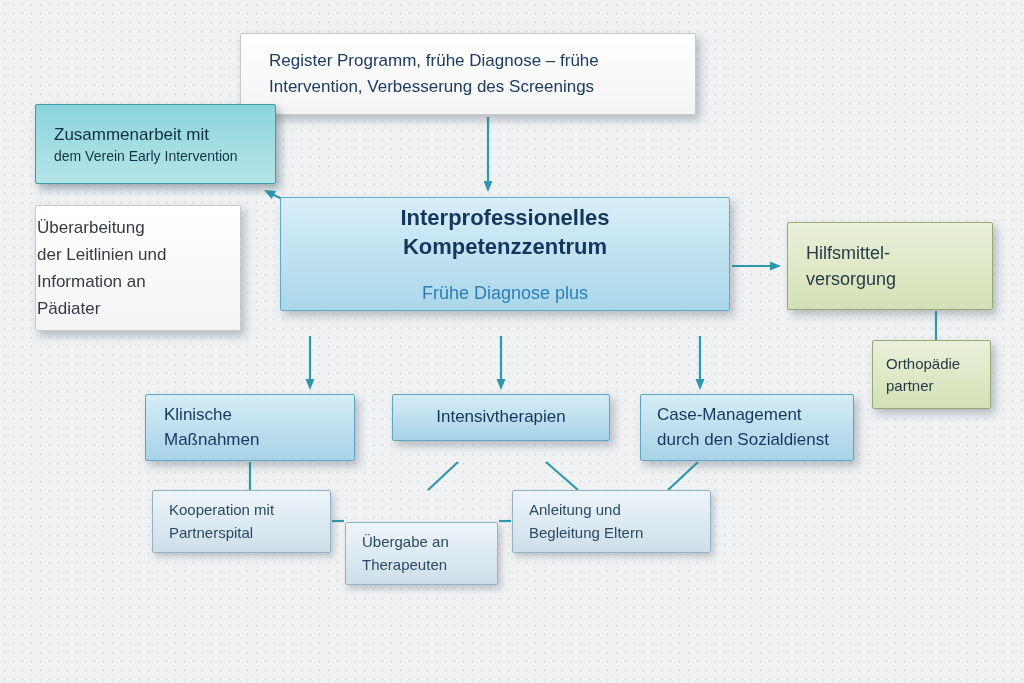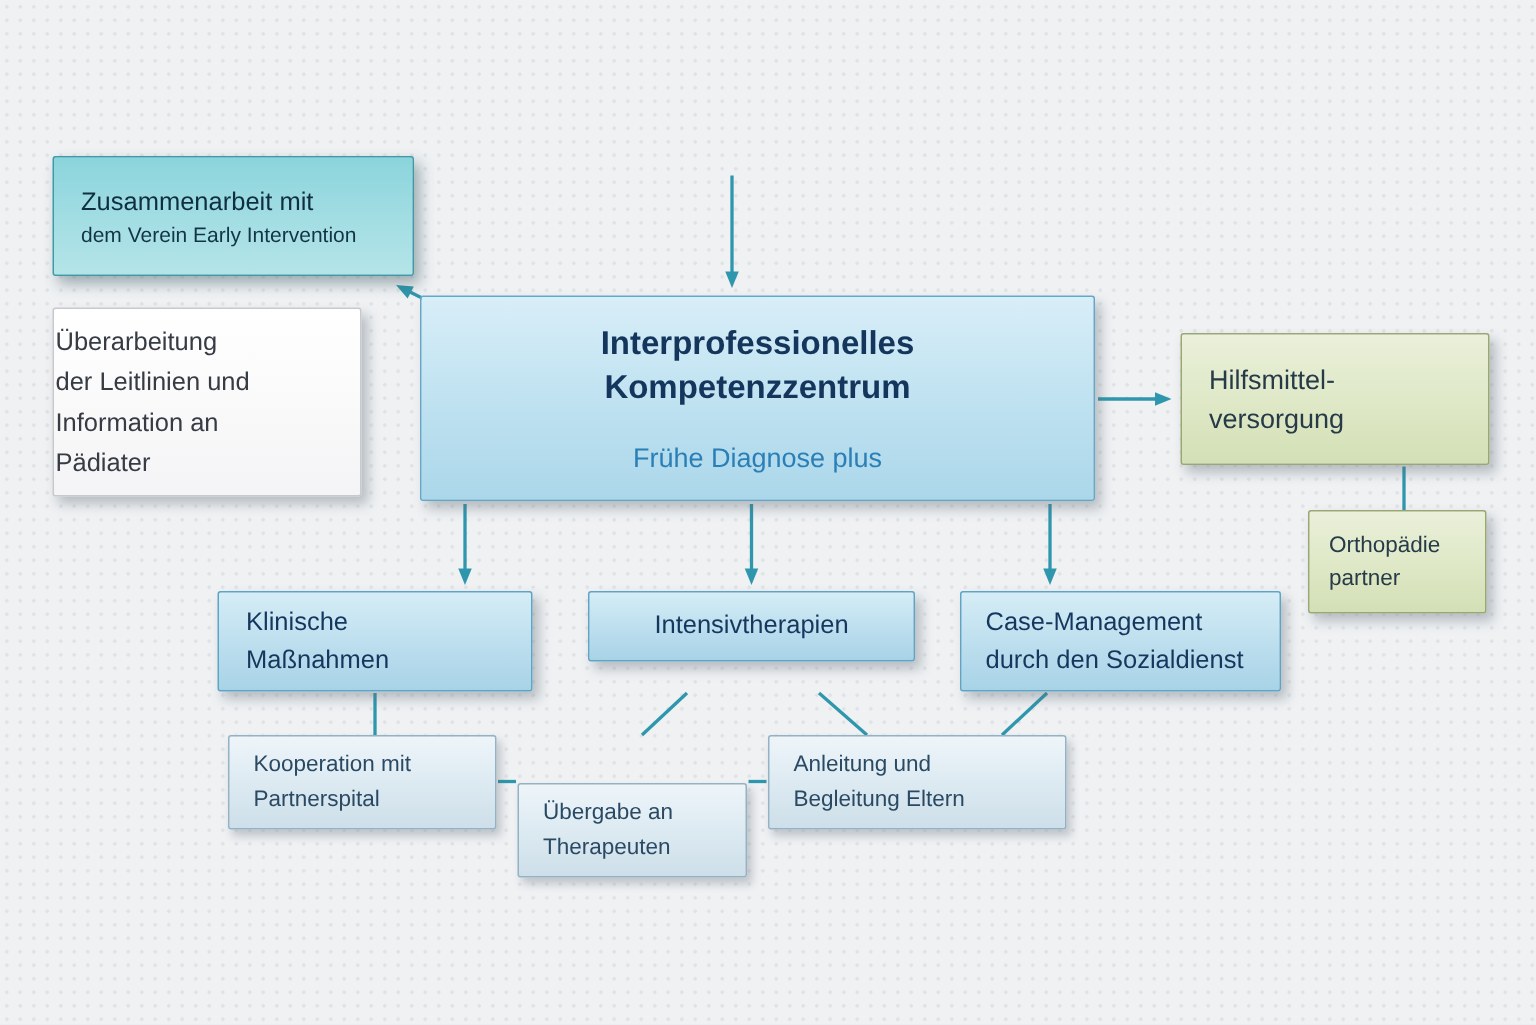--- a/index.html
+++ b/index.html
@@ -51,21 +51,21 @@
     background: linear-gradient(180deg, #8bd4dc 0%, #a3dee3 55%, #b4e4e8 100%);
     border-color: #3d9aa8;
     padding-left: 18px; padding-right: 8px;
     box-shadow: 4px 5px 9px rgba(60,90,100,0.45);
   }
   .teal .l1 { font-size: 17px; color: #0f2f40; margin-bottom: 3px; }
   .teal .l2 { font-size: 14px; color: #123545; }
 
   
   .zentrum {
-    left: 280px; top: 197px; width: 450px; height: 137px;
+    left: 280px; top: 197px; width: 450px; height: 114px;
     background: linear-gradient(180deg, #d8eef8 0%, #c0e2f1 50%, #abd7ea 100%);
     border-color: #64a8c9;
     align-items: center;
     text-align: center;
   }
   .zentrum .title { font-size: 22px; font-weight: bold; color: #14365c; line-height: 1.3; white-space: pre-line; }
   .zentrum .subtitle { font-size: 18px; color: #2a7fb7; margin-top: 22px; }
 
   
   .green {
@@ -150,20 +150,24 @@
       <line x1="698" y1="462" x2="668" y2="490"></line>
     </g>
     <g>
       <line x1="332" y1="521" x2="344" y2="521"></line>
     </g>
     <g>
       <line x1="499" y1="521" x2="511" y2="521"></line>
     </g>
   </svg>
 
+  <div class="box white register">
+    <div class="txt">Register Programm, frühe Diagnose – frühe
+Intervention, Verbesserung des Screenings</div>
+  </div>
 
   <div class="box teal">
     <div class="l1">Zusammenarbeit mit</div>
     <div class="l2">dem Verein Early Intervention</div>
   </div>
 
   <div class="box white leitlinien">
     <div class="txt">Überarbeitung
 der Leitlinien und
 Information an

